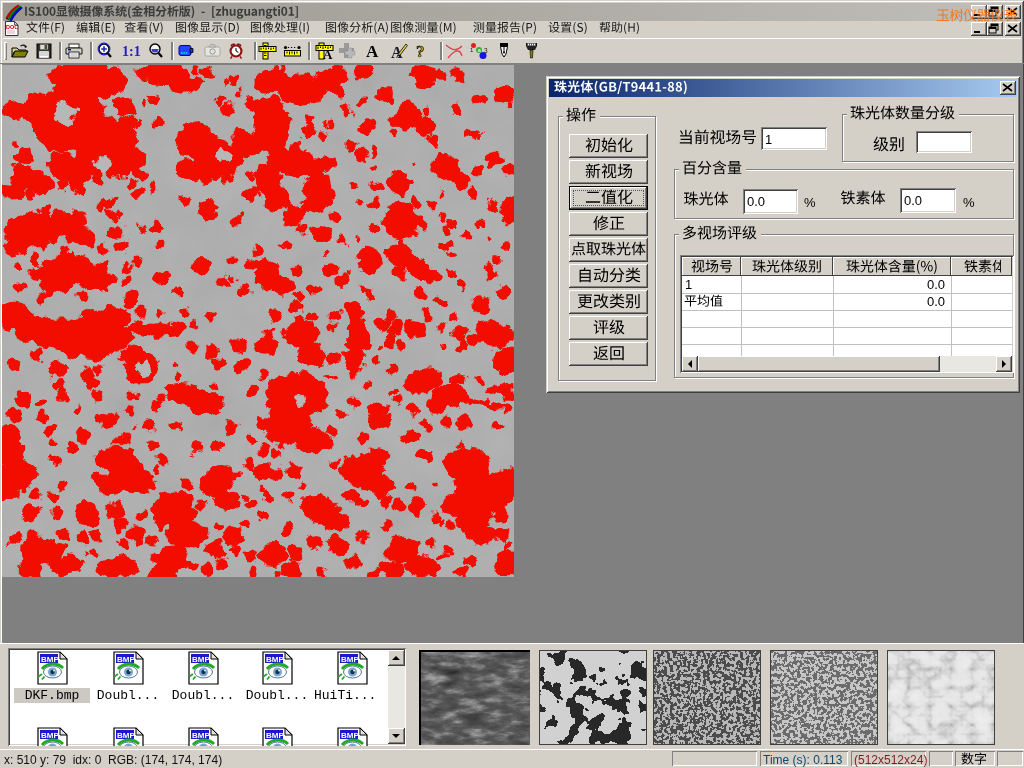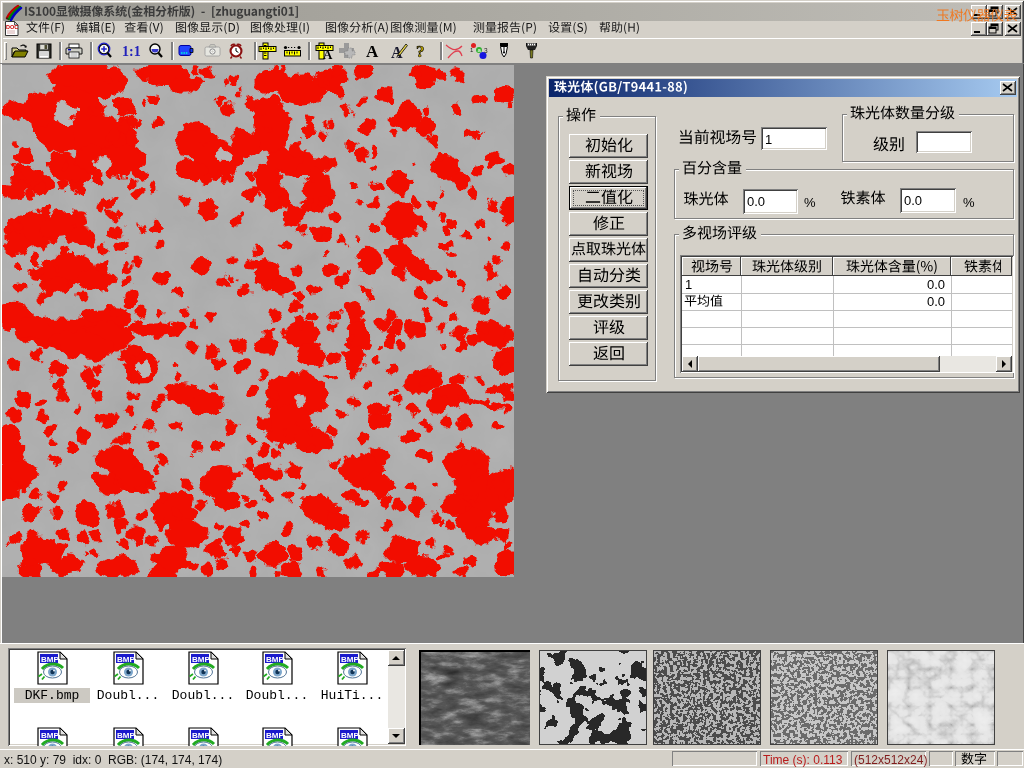--- a/index.html
+++ b/index.html
@@ -1375,21 +1375,21 @@
 <path d="M25,1 l7,7 h-7 z" fill="#e0e0e0" stroke="#000" stroke-width="1"></path>
 <rect x="5" y="3" width="18" height="9" fill="#1a1acc"></rect>
 <text x="6" y="10.5" font-size="8" font-weight="bold" fill="#fff" font-family="Liberation Sans">BMP</text>
 <path d="M7,18 C13,11 23,12 28,17" fill="none" stroke="#22aa22" stroke-width="3"></path>
 <ellipse cx="17.5" cy="21" rx="9" ry="6" fill="#fff" stroke="#557799" stroke-width="1"></ellipse>
 <circle cx="17.5" cy="21" r="4.5" fill="#7da7cc"></circle>
 <circle cx="17.5" cy="21" r="2.2" fill="#113355"></circle>
 <circle cx="19" cy="19.6" r="0.9" fill="#fff"></circle>
 <path d="M7,23 l-3.5,2.5 M9.5,25.5 l-2.5,3" stroke="#22aa22" stroke-width="1.8"></path>
 </svg></div>
-    <div class="abs" style="left:306px;top:40px;width:76px;text-align:center;font:13px 'Liberation Mono';white-space:nowrap">HuiTi...</div>
+    <div class="abs" style="left:306px;top:40px;width:76px;text-align:left;font:13px 'Liberation Mono';white-space:nowrap">HuiTi...</div>
     <div class="abs" style="left:327px;top:79px;width:34px;height:34px"><svg width="34" height="34" viewBox="0 0 34 34">
 <path d="M3,1 h22 l7,7 v25 h-29 z" fill="#fff" stroke="#000" stroke-width="1.2"></path>
 <path d="M25,1 l7,7 h-7 z" fill="#e0e0e0" stroke="#000" stroke-width="1"></path>
 <rect x="5" y="3" width="18" height="9" fill="#1a1acc"></rect>
 <text x="6" y="10.5" font-size="8" font-weight="bold" fill="#fff" font-family="Liberation Sans">BMP</text>
 <path d="M7,18 C13,11 23,12 28,17" fill="none" stroke="#22aa22" stroke-width="3"></path>
 <ellipse cx="17.5" cy="21" rx="9" ry="6" fill="#fff" stroke="#557799" stroke-width="1"></ellipse>
 <circle cx="17.5" cy="21" r="4.5" fill="#7da7cc"></circle>
 <circle cx="17.5" cy="21" r="2.2" fill="#113355"></circle>
 <circle cx="19" cy="19.6" r="0.9" fill="#fff"></circle>
@@ -1460,21 +1460,21 @@
           <feFuncG type="table" tableValues="0.68 0.9 0.94 0.92"></feFuncG>
           <feFuncB type="table" tableValues="0.68 0.9 0.94 0.92"></feFuncB>
         </feComponentTransfer>
       </filter>
       <rect width="106" height="93" fill="#909090" filter="url(#th4)"></rect>
     </svg></div>
 <div class="abs" style="left:0;top:749px;width:1024px;height:19px;background:#d4d0c8;border-top:1px solid #fff"></div>
 <div class="abs" style="left:4px;top:753px;font:12px 'Liberation Sans';color:#111">x: 510 y: 79&nbsp; idx: 0&nbsp; RGB: (174, 174, 174)</div>
 <div class="abs" style="left:672px;top:751px;width:85px;height:15px;box-shadow:inset 1px 1px #808080,inset -1px -1px #fff"></div>
 <div class="abs" style="left:760px;top:751px;width:88px;height:15px;box-shadow:inset 1px 1px #808080,inset -1px -1px #fff"></div>
-<div class="abs" style="left:763px;top:753px;font:12px 'Liberation Sans';color:#b91c1c">Time (s): 0.113</div>
+<div class="abs" style="left:763px;top:753px;font:12px 'Liberation Sans';color:#0c4a6e">Time (s): 0.113</div>
 <div class="abs" style="left:851px;top:751px;width:75px;height:15px;box-shadow:inset 1px 1px #808080,inset -1px -1px #fff"></div>
 <div class="abs" style="left:854px;top:753px;font:12px 'Liberation Sans';color:#7f1d1d">(512x512x24)</div>
 <div class="abs" style="left:929px;top:751px;width:24px;height:15px;box-shadow:inset 1px 1px #808080,inset -1px -1px #fff"></div>
 <div class="abs" style="left:955px;top:751px;width:40px;height:15px;box-shadow:inset 1px 1px #808080,inset -1px -1px #fff"></div>
 <div class="abs" style="left:997px;top:751px;width:26px;height:15px;box-shadow:inset 1px 1px #808080,inset -1px -1px #fff"></div>
 <svg class="t" style="left:961.0px;top:752.5px" width="27" height="15" viewBox="0 0 27.0 15.0">
     <g fill="#000">
       <use href="#g107" transform="translate(0.0,0) scale(0.8125)"></use>
       <use href="#g116" transform="translate(13.0,0) scale(0.8125)"></use>
     </g>

